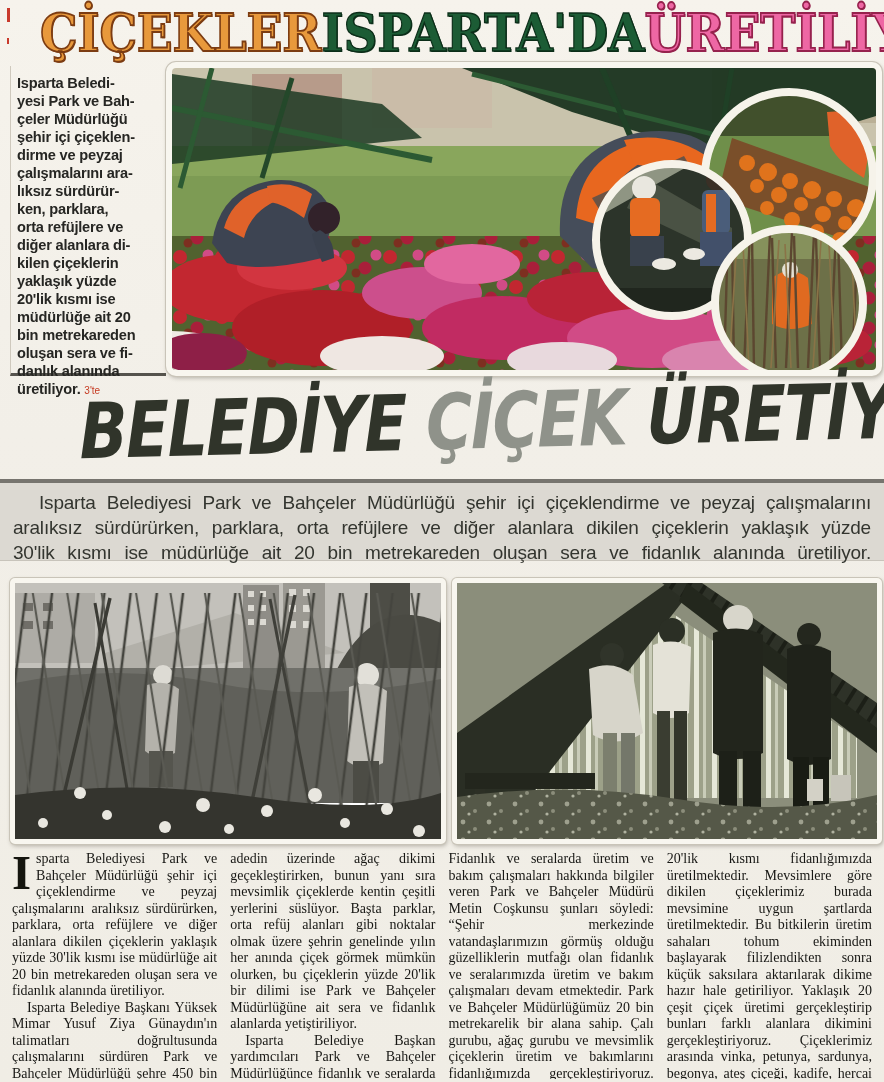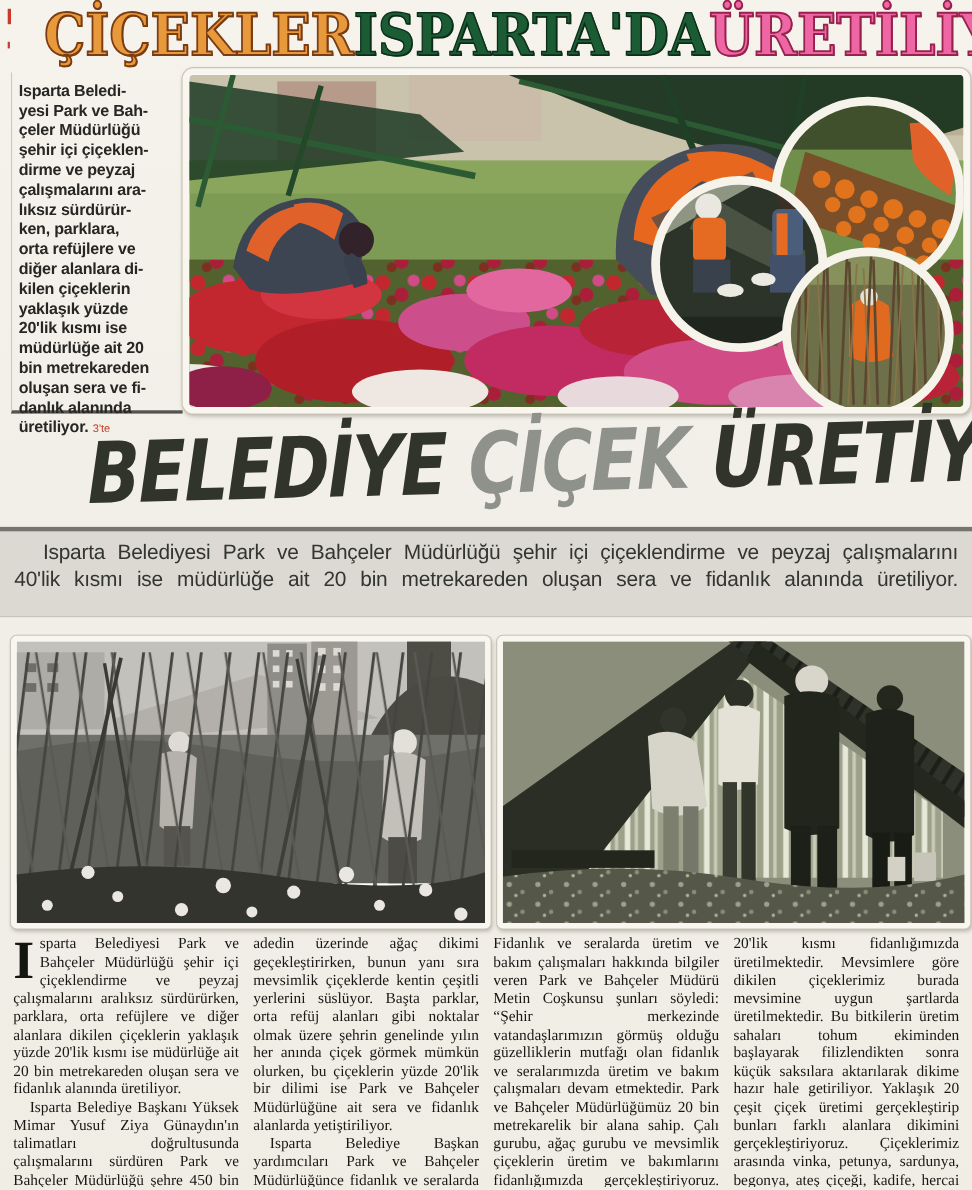--- a/index.html
+++ b/index.html
@@ -257,21 +257,22 @@
   </div>
 
   <div class="script-headline">
     <span class="sh-dark">BELEDİYE</span>
     <span class="sh-gray">ÇİÇEK</span>
     <span class="sh-dark">ÜRETİYOR</span>
   </div>
 
   <div class="standfirst">
     <div class="sf-line sf-first">Isparta Belediyesi Park ve Bahçeler Müdürlüğü şehir içi çiçeklendirme ve peyzaj çalışmalarını</div>
-    <div class="sf-line">40'lik kısmı ise müdürlüğe ait 20 bin metrekareden oluşan sera ve fidanlık alanında üretiliyor.</div>
+    <div class="sf-line">aralıksız sürdürürken, parklara, orta refüjlere ve diğer alanlara dikilen çiçeklerin yaklaşık yüzde</div>
+    <div class="sf-line">30'lik kısmı ise müdürlüğe ait 20 bin metrekareden oluşan sera ve fidanlık alanında üretiliyor.</div>
   </div>
 
   <div id="bw-left" class="photo-frame">
     <svg width="426" height="256" viewBox="0 0 426 256">
       <defs>
         <pattern id="stickA" width="26" height="240" patternUnits="userSpaceOnUse" patternTransform="rotate(7)">
           <line x1="12" y1="0" x2="12" y2="240" stroke="#45453f" stroke-width="2.6"></line>
         </pattern>
         <pattern id="stickB" width="34" height="240" patternUnits="userSpaceOnUse" patternTransform="rotate(-9)">
           <line x1="16" y1="0" x2="16" y2="240" stroke="#5a5a53" stroke-width="2.2"></line>
@@ -384,21 +385,21 @@
       <rect x="18" y="206" width="10" height="30" fill="#2c2f25"></rect>
       <rect x="350" y="196" width="16" height="22" fill="#d3d1c6"></rect>
       <rect x="374" y="192" width="20" height="26" fill="#c7c5ba"></rect>
 
       <path d="M0,214 Q110,198 220,216 T420,212 L420,256 L0,256 Z" fill="url(#soil)"></path>
     </svg>
   </div>
 
   <div class="columns">
     <div class="col">
-      <p><span class="dropcap">I</span><span>sparta Belediyesi Park ve Bahçeler Müdürlüğü şehir içi çiçeklendirme ve peyzaj çalışmalarını aralıksız sürdürürken, parklara, orta refüjlere ve diğer alanlara dikilen çiçeklerin yaklaşık yüzde 20'lik kısmı ise müdürlüğe ait 20 bin metrekareden oluşan sera ve fidanlık alanında üretiliyor.</span></p>
+      <p><span class="dropcap">I</span><span>sparta Belediyesi Park ve Bahçeler Müdürlüğü şehir içi çiçeklendirme ve peyzaj çalışmalarını aralıksız sürdürürken, parklara, orta refüjlere ve diğer alanlara dikilen çiçeklerin yaklaşık yüzde 30'lik kısmı ise müdürlüğe ait 20 bin metrekareden oluşan sera ve fidanlık alanında üretiliyor.</span></p>
       <p class="indent">Isparta Belediye Başkanı Yüksek Mimar Yusuf Ziya Günaydın'ın talimatları doğrultusunda çalışmalarını sürdüren Park ve Bahçeler Müdürlüğü şehre 450 bin gülfidanı ve bir milyon</p>
     </div>
     <div class="col">
       <p>adedin üzerinde ağaç dikimi geçekleştirirken, bunun yanı sıra mevsimlik çiçeklerde kentin çeşitli yerlerini süslüyor. Başta parklar, orta refüj alanları gibi noktalar olmak üzere şehrin genelinde yılın her anında çiçek görmek mümkün olurken, bu çiçeklerin yüzde 20'lik bir dilimi ise Park ve Bahçeler Müdürlüğüne ait sera ve fidanlık alanlarda yetiştiriliyor.</p>
       <p class="indent">Isparta Belediye Başkan yardımcıları Park ve Bahçeler Müdürlüğünce fidanlık ve seralarda gerçekleştirilen çiçeklerin üretim safhalarını inceledi.</p>
     </div>
     <div class="col">
       <p>Fidanlık ve seralarda üretim ve bakım çalışmaları hakkında bilgiler veren Park ve Bahçeler Müdürü Metin Coşkunsu şunları söyledi: “Şehir merkezinde vatandaşlarımızın görmüş olduğu güzelliklerin mutfağı olan fidanlık ve seralarımızda üretim ve bakım çalışmaları devam etmektedir. Park ve Bahçeler Müdürlüğümüz 20 bin metrekarelik bir alana sahip. Çalı gurubu, ağaç gurubu ve mevsimlik çiçeklerin üretim ve bakımlarını fidanlığımızda gerçekleştiriyoruz. Şehirde dikilen çiçeklerin yaklaşık yüzde</p>
     </div>
     <div class="col">

